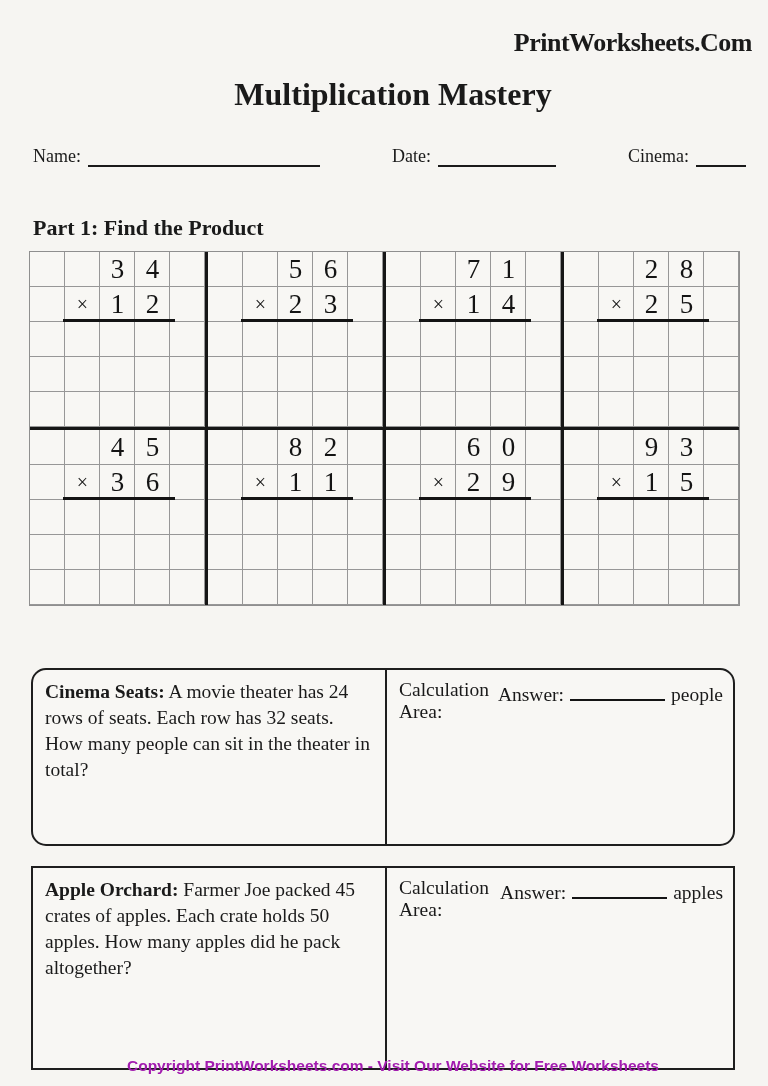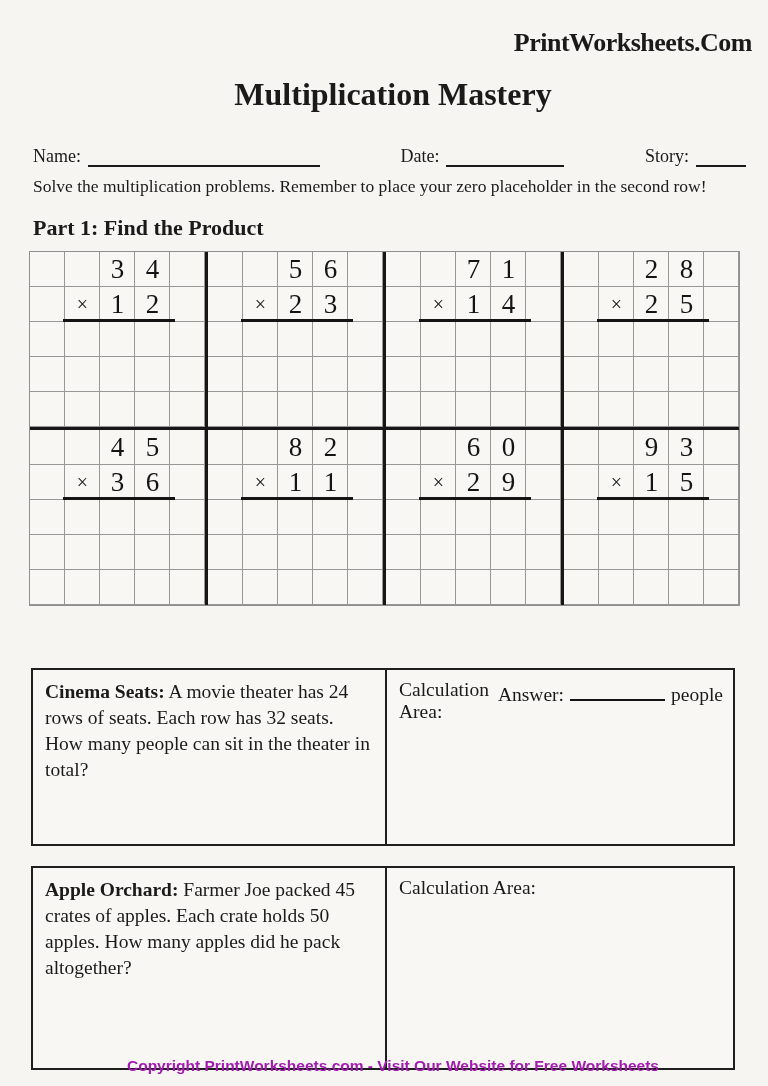--- a/index.html
+++ b/index.html
@@ -78,21 +78,21 @@
     position:absolute;left:33px;top:67px;
     width:112px;height:3px;background:#141414;
   }
 
   
   .storybox{
     position:absolute;left:31px;width:704px;
     border:2px solid #1e1e1e;display:flex;
     box-sizing:border-box;background:#f8f7f4;
   }
-  #box-0{top:668px;height:178px;}
+  #box-0{top:668px;height:178px;border-radius:15px;}
   #box-1{top:866px;height:204px;}
   .story-left{
     width:352px;box-sizing:border-box;
     padding:9px 14px 0 12px;
     font-size:19.5px;line-height:1.33;
   }
   .story-left b{font-weight:bold;}
   .story-right{
     flex:1;border-left:2px solid #1e1e1e;
     padding:9px 10px 12px 12px;
@@ -121,25 +121,24 @@
 
   <div class="brand">PrintWorksheets.Com</div>
 
   <div class="title">Multiplication Mastery</div>
 
   <div class="nds">
     <span class="lbl">Name:</span>
     <span class="blank name"></span>
     <span class="lbl">Date:</span>
     <span class="blank date"></span>
-    <span class="lbl">Story:</span>
+    <span class="lbl">Cinema:</span>
     <span class="blank score"></span>
   </div>
 
-  <div class="instructions">Solve the multiplication problems. Remember to place your zero placeholder in the second row!</div>
 
   <div class="part-heading" id="p1-heading">Part 1: Find the Product</div>
 
   <div class="p1grid">
 
     <div class="block">
       <span class="d r1 c3">3</span>
       <span class="d r1 c4">4</span>
       <span class="d x r2 c2">×</span>
       <span class="d r2 c3">1</span>
@@ -224,18 +223,21 @@
       </div>
     </div>
   </div>
 
   <div class="storybox" id="box-1">
     <div class="story-left">
       <b>Apple Orchard:</b><span> Farmer Joe packed 45 crates of apples. Each crate holds 50 apples. How many apples did he pack altogether?</span>
     </div>
     <div class="story-right">
       <div>Calculation Area:</div>
+      <div class="answer-row">
+        <span>Answer:</span><span class="answer-blank"></span><span>apples</span>
+      </div>
     </div>
   </div>
 
   <div class="footer">Copyright PrintWorksheets.com - Visit Our Website for Free Worksheets</div>
 
 </div>
 
 </body></html>

